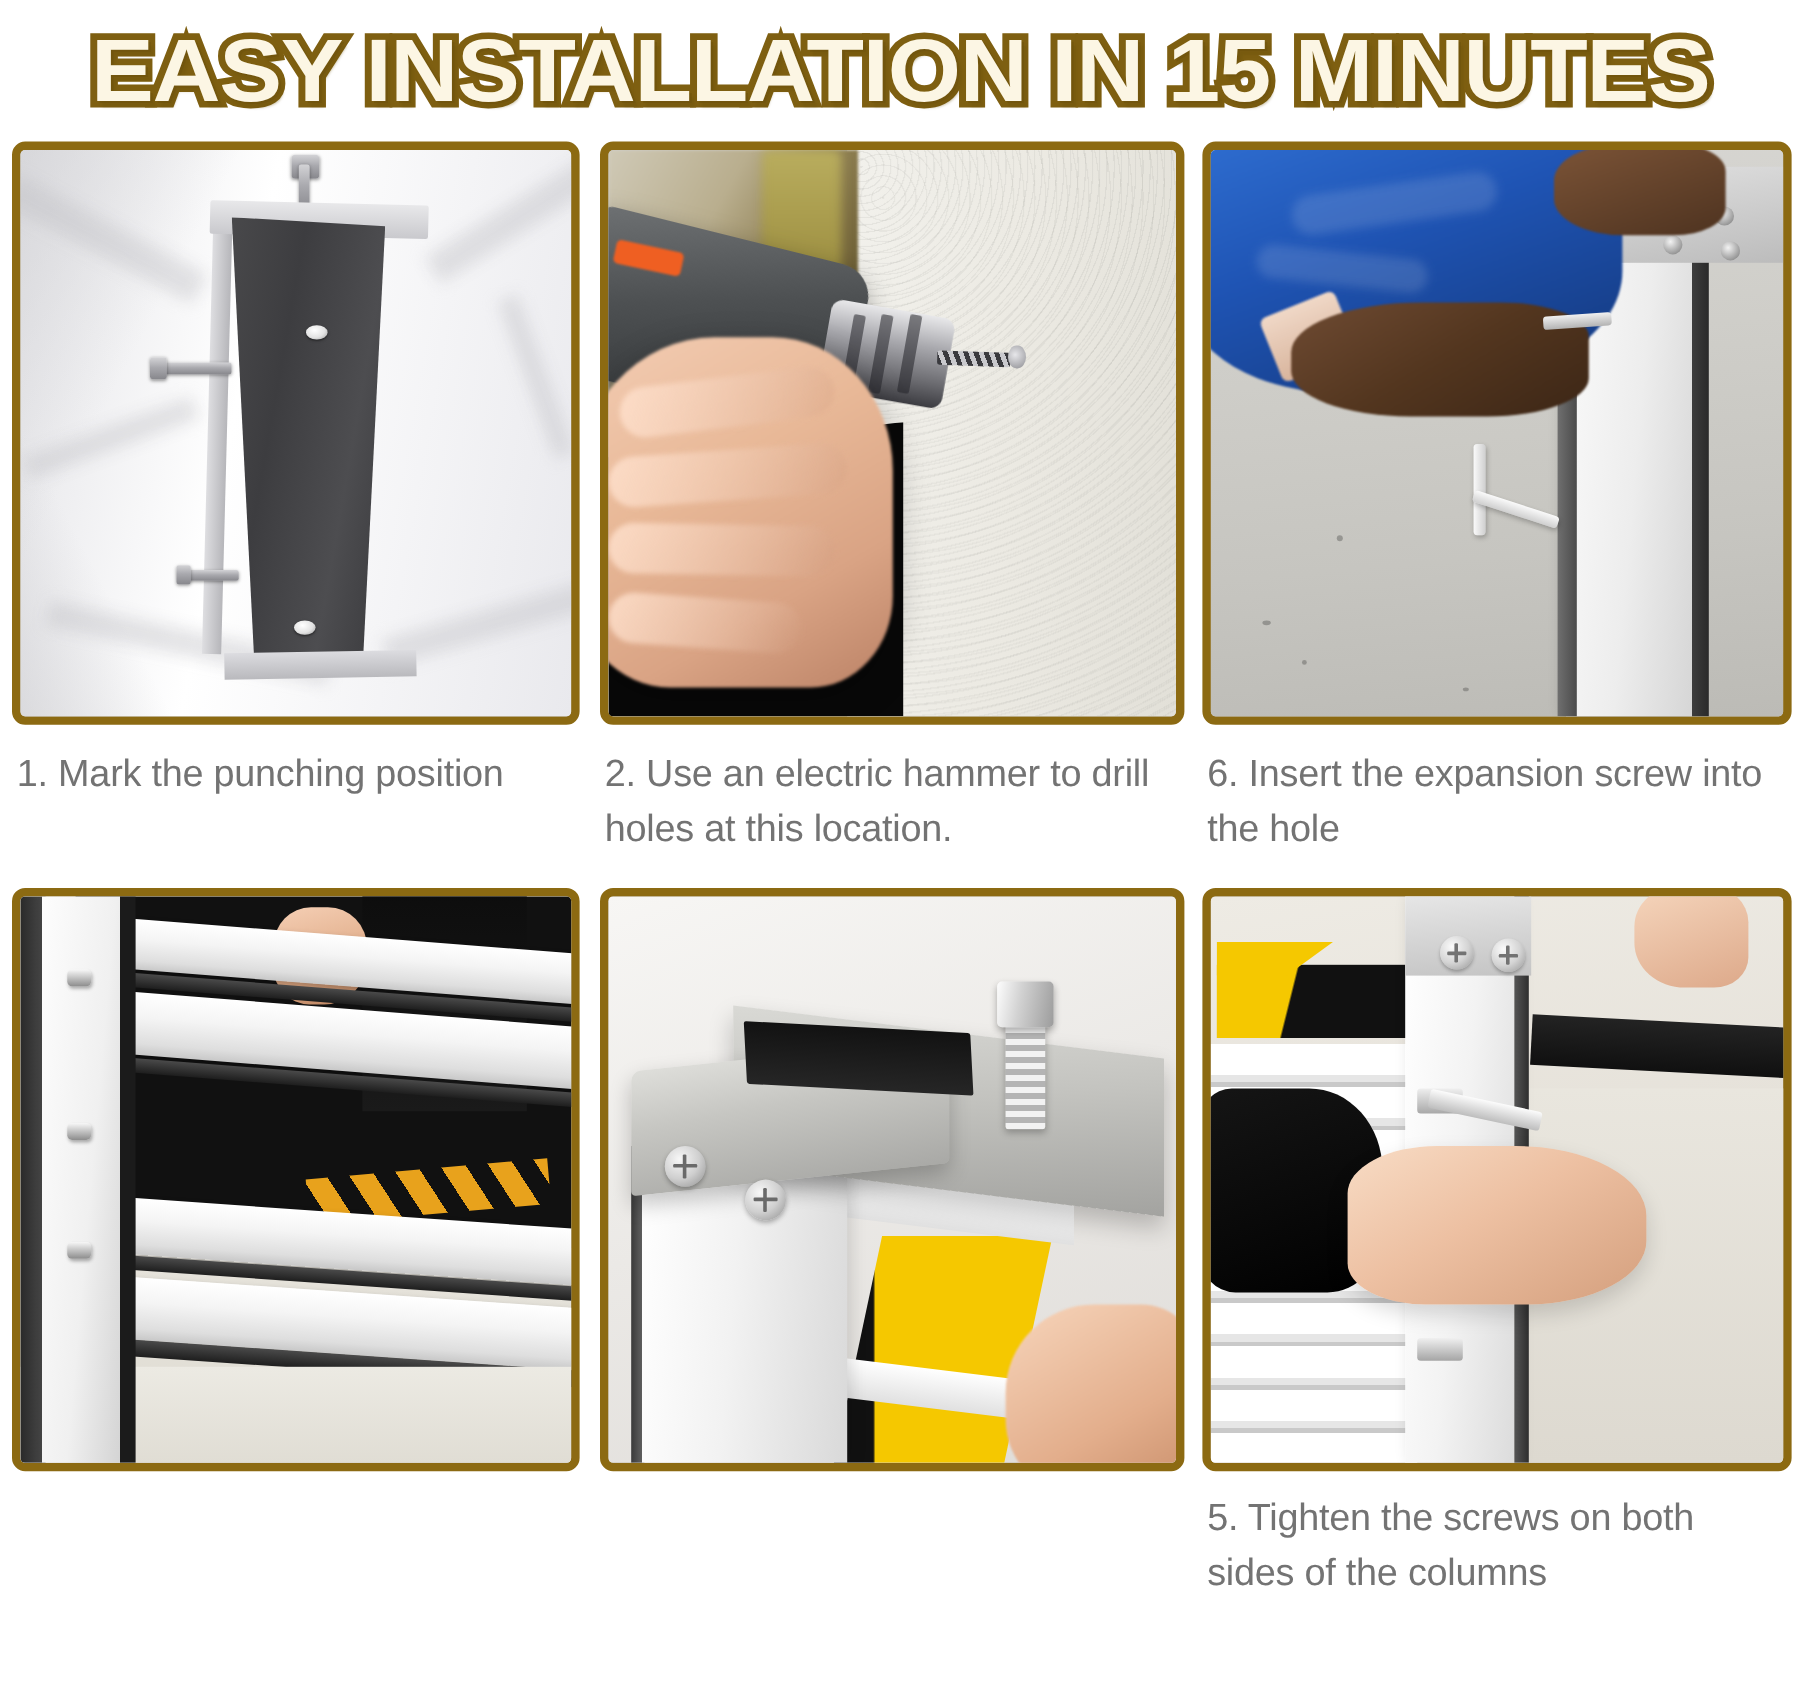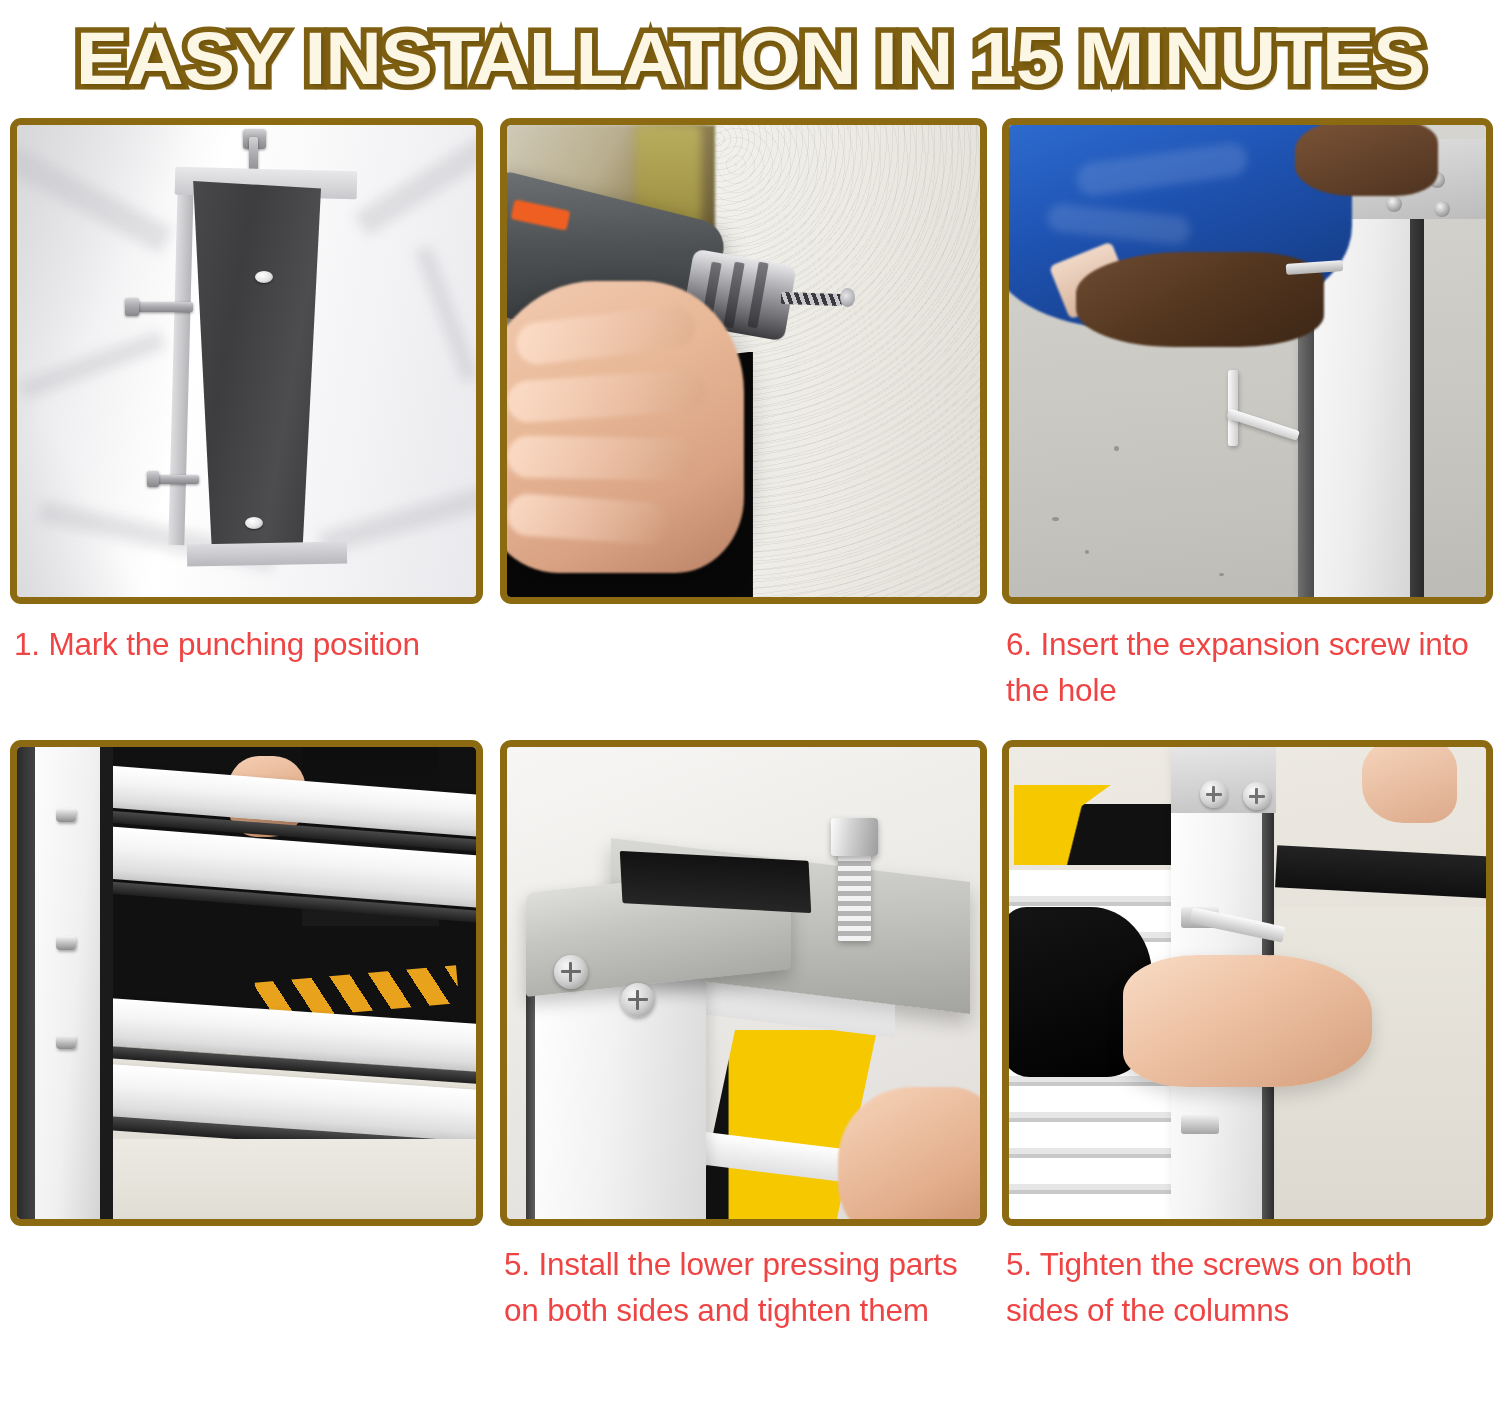--- a/index.html
+++ b/index.html
@@ -70,21 +70,21 @@
   }
   .photo {
     position: absolute;
     inset: 0;
     overflow: hidden;
   }
 
   .caption {
     font-size: 31.5px;
     line-height: 1.46;
-    color: #ef4444;
+    color: #737373;
     font-weight: 500;
     padding: 16px 4px 0 4px;
     min-height: 118px;
     letter-spacing: -0.2px;
   }
   .row2 .caption { padding-top: 16px; min-height: 140px; }
   .row1 .caption { padding-top: 18px; }
 
   
   .p1-bg {
@@ -606,20 +606,21 @@
         <div class="p2-chuck-ring p2-cr3"></div>
         <div class="p2-bit"></div>
         <div class="p2-bit-tip"></div>
         <div class="p2-hand"></div>
         <div class="p2-finger p2-fg1"></div>
         <div class="p2-finger p2-fg2"></div>
         <div class="p2-finger p2-fg3"></div>
         <div class="p2-finger p2-fg4"></div>
       </div>
     </div>
+    <div class="caption">2. Use an electric hammer to drill holes at this location.</div>
   </div>
 
   <div class="cell c3 row1">
     <div class="photo-frame">
       <div class="photo">
         <div class="p3-floor"></div>
         <div class="p3-speck" style="left:22%;top:68%;width:5px;height:5px;"></div>
         <div class="p3-speck" style="left:9%;top:83%;width:7px;height:4px;"></div>
         <div class="p3-speck" style="left:16%;top:90%;width:4px;height:4px;"></div>
         <div class="p3-speck" style="left:44%;top:95%;width:5px;height:3px;"></div>
@@ -684,21 +685,20 @@
         <div class="p5-col"></div>
         <div class="p5-plate"></div>
         <div class="p5-bracket"></div>
         <div class="p5-slot"></div>
         <div class="p5-bolt-shaft"></div>
         <div class="p5-bolt-head"></div>
         <div class="p5-screw" style="left:10%;top:44%;"></div>
         <div class="p5-screw" style="left:24%;top:50%;"></div>
       </div>
     </div>
-    <div class="caption">5. Install the lower pressing parts on both sides and tighten them</div>
   </div>
 
   <div class="cell c3 row2">
     <div class="photo-frame">
       <div class="photo">
         <div class="p6-wall"></div>
         <div class="p6-base"></div>
         <div class="p6-floor"></div>
         <div class="p6-boards"></div>
         <div class="p6-hazard"></div>

